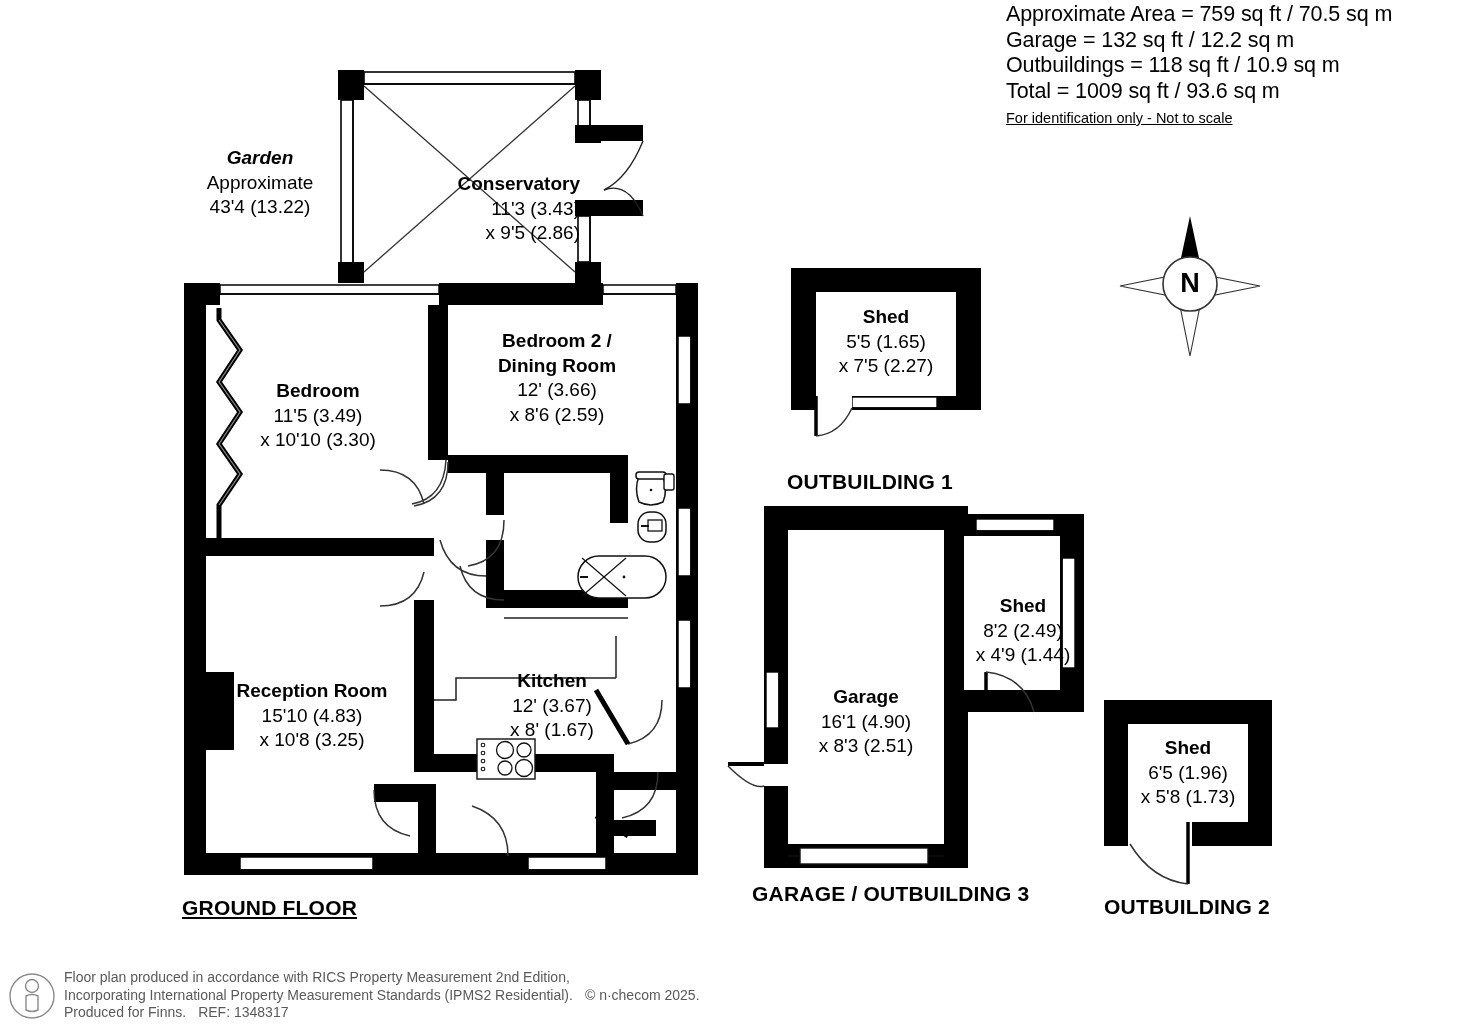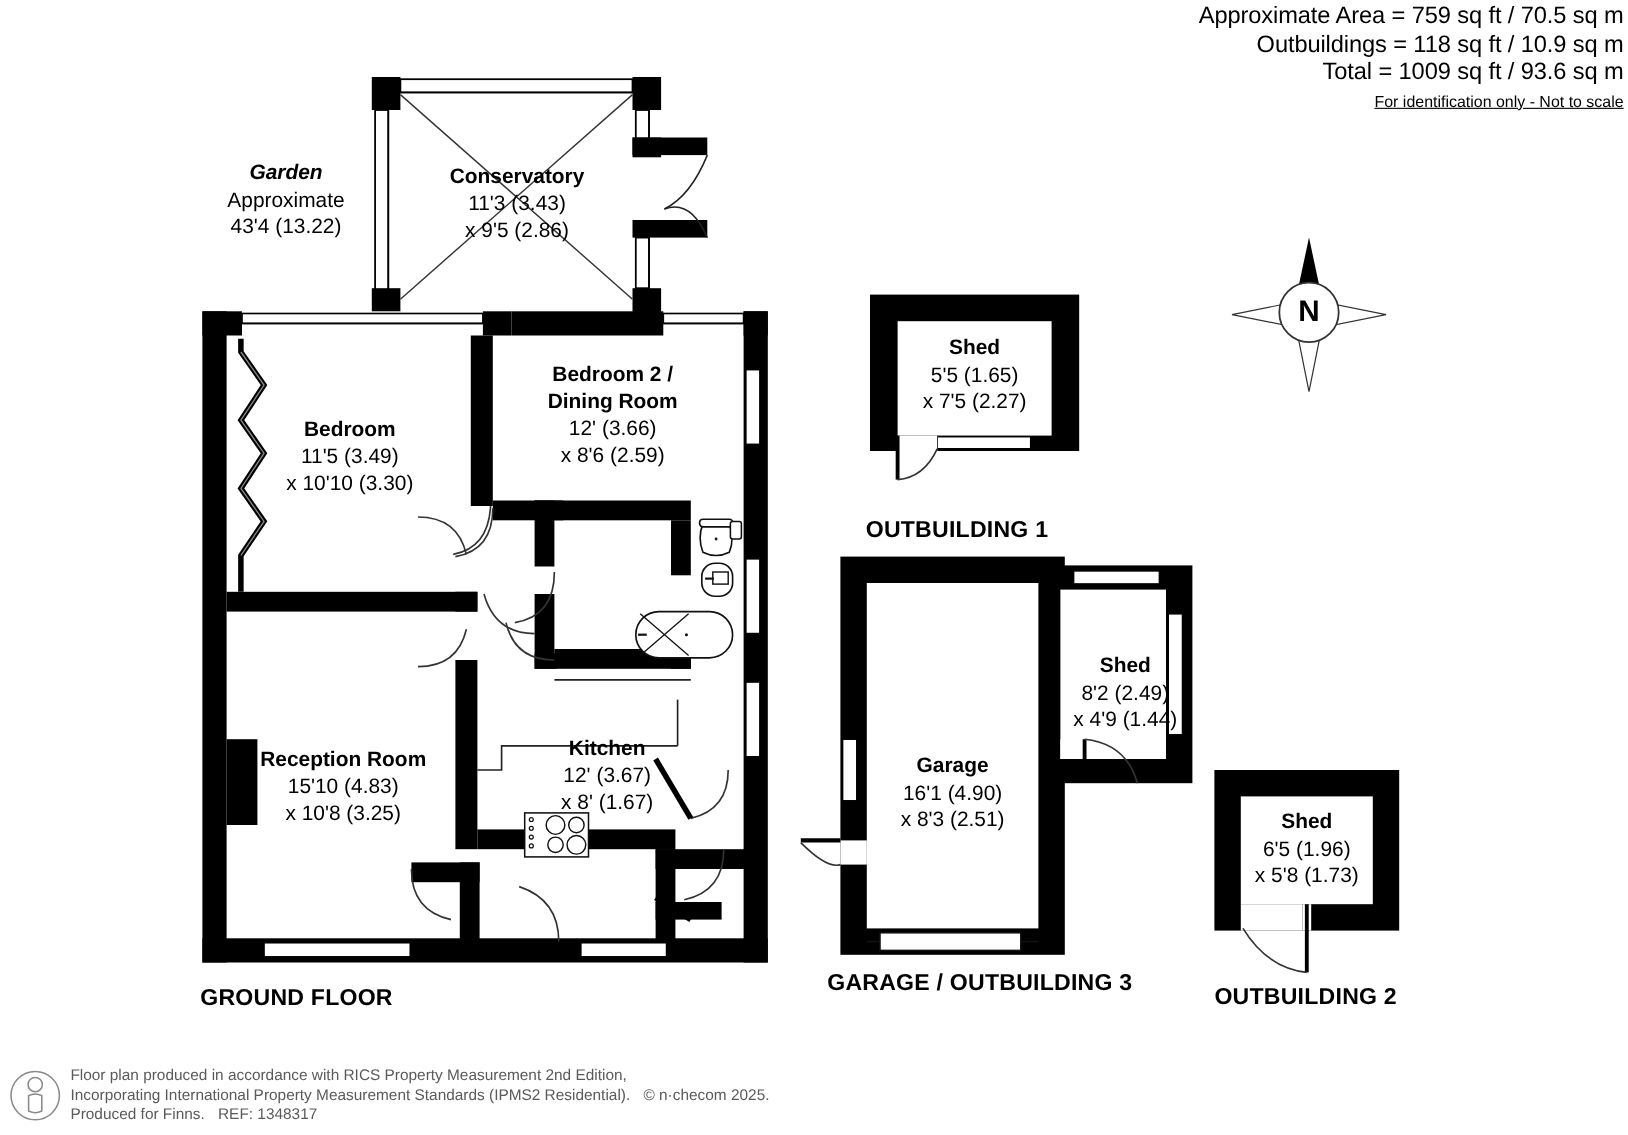--- a/index.html
+++ b/index.html
@@ -28,21 +28,21 @@
     height: 1032px;
     display: block;
   }
 
   
   .area-summary {
     position: absolute;
     right: 4px;
     top: 2px;
     width: 470px;
-    text-align: right;
+    text-align: left;
   }
   .area-line {
     font-size: 21.5px;
     line-height: 25.5px;
     letter-spacing: -0.1px;
     white-space: nowrap;
   }
   .area-note {
     font-size: 14.5px;
     line-height: 22px;
@@ -382,32 +382,33 @@
     <g>
       <circle cx="32" cy="996" r="22" fill="#fff" stroke="#8a8a8a" stroke-width="1.4"></circle>
       <circle cx="32" cy="986" r="6.5" fill="#fff" stroke="#8a8a8a" stroke-width="1.4"></circle>
       <path d="M 26 996 q 6 -3 12 0 v 14 q -6 3 -12 0 z" fill="#fff" stroke="#8a8a8a" stroke-width="1.4"></path>
     </g>
 
   </svg>
 
   <div class="area-summary">
     <div class="area-line">Approximate Area = 759 sq ft / 70.5 sq m</div>
+    <div class="area-line">Garage = 132 sq ft / 12.2 sq m</div>
     <div class="area-line">Outbuildings = 118 sq ft / 10.9 sq m</div>
     <div class="area-line">Total = 1009 sq ft / 93.6 sq m</div>
     <div class="area-note">For identification only - Not to scale</div>
   </div>
 
   <div class="room-label garden-label" style="left:180px; top:146px; width:160px;">
     <span class="rl-name">Garden</span>
     <span class="rl-sub">Approximate</span>
     <span class="rl-dim">43'4 (13.22)</span>
   </div>
 
-  <div class="room-label" style="left:360px; top:149px; width:220px;">
+  <div class="room-label" style="left:360px; top:172px; width:220px;text-align:right;">
     <span class="rl-name">Conservatory</span>
     <span class="rl-dim">11'3 (3.43)</span>
     <span class="rl-dim">x 9'5 (2.86)</span>
   </div>
 
   <div class="room-label" style="left:218px; top:379px; width:200px;">
     <span class="rl-name">Bedroom</span>
     <span class="rl-dim">11'5 (3.49)</span>
     <span class="rl-dim">x 10'10 (3.30)</span>
   </div>
@@ -448,21 +449,21 @@
     <span class="rl-dim">8'2 (2.49)</span>
     <span class="rl-dim">x 4'9 (1.44)</span>
   </div>
 
   <div class="room-label" style="left:1098px; top:736px; width:180px;">
     <span class="rl-name">Shed</span>
     <span class="rl-dim">6'5 (1.96)</span>
     <span class="rl-dim">x 5'8 (1.73)</span>
   </div>
 
-  <div class="section-caption" style="left:182px; top:896px;">GROUND FLOOR</div>
+  <div class="section-caption" style="left:182px; top:896px;text-decoration:underline;">GROUND FLOOR</div>
 
   <div class="section-caption" style="left:787px; top:470px;">OUTBUILDING 1</div>
 
   <div class="section-caption" style="left:752px; top:882px;">GARAGE / OUTBUILDING 3</div>
 
   <div class="section-caption" style="left:1104px; top:895px;">OUTBUILDING 2</div>
 
   <div class="compass">
     <div class="n-letter">N</div>
   </div>

